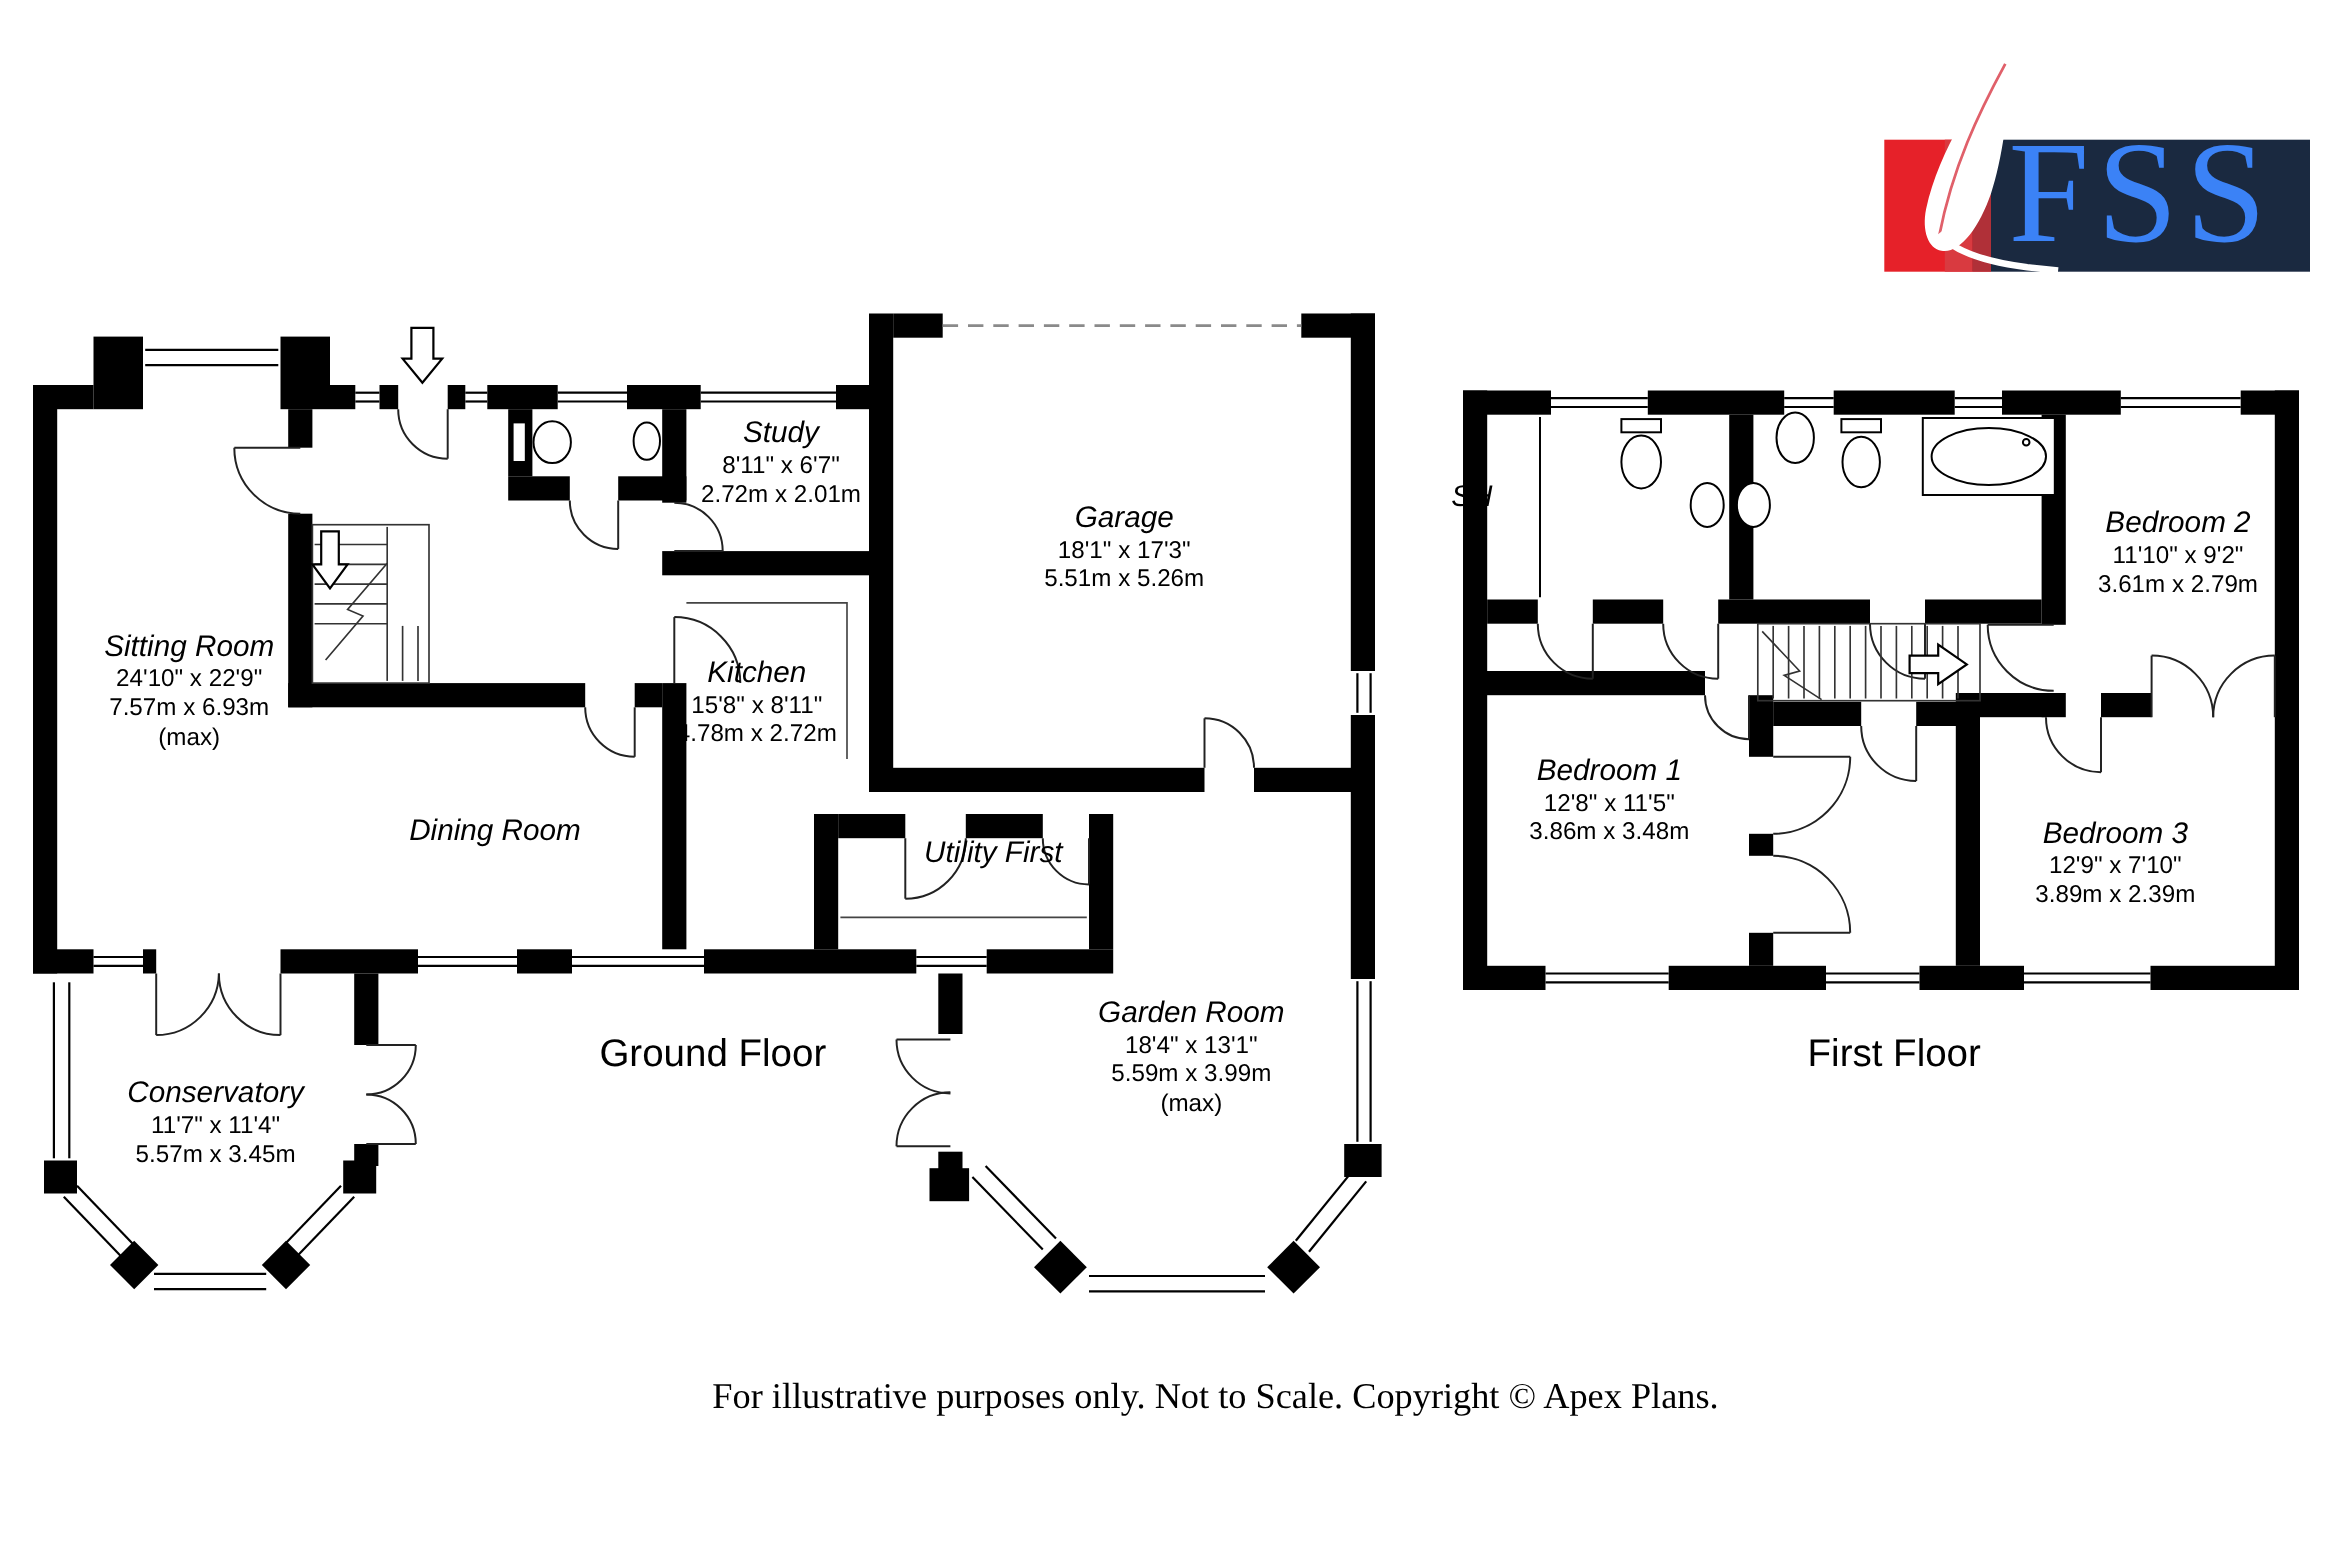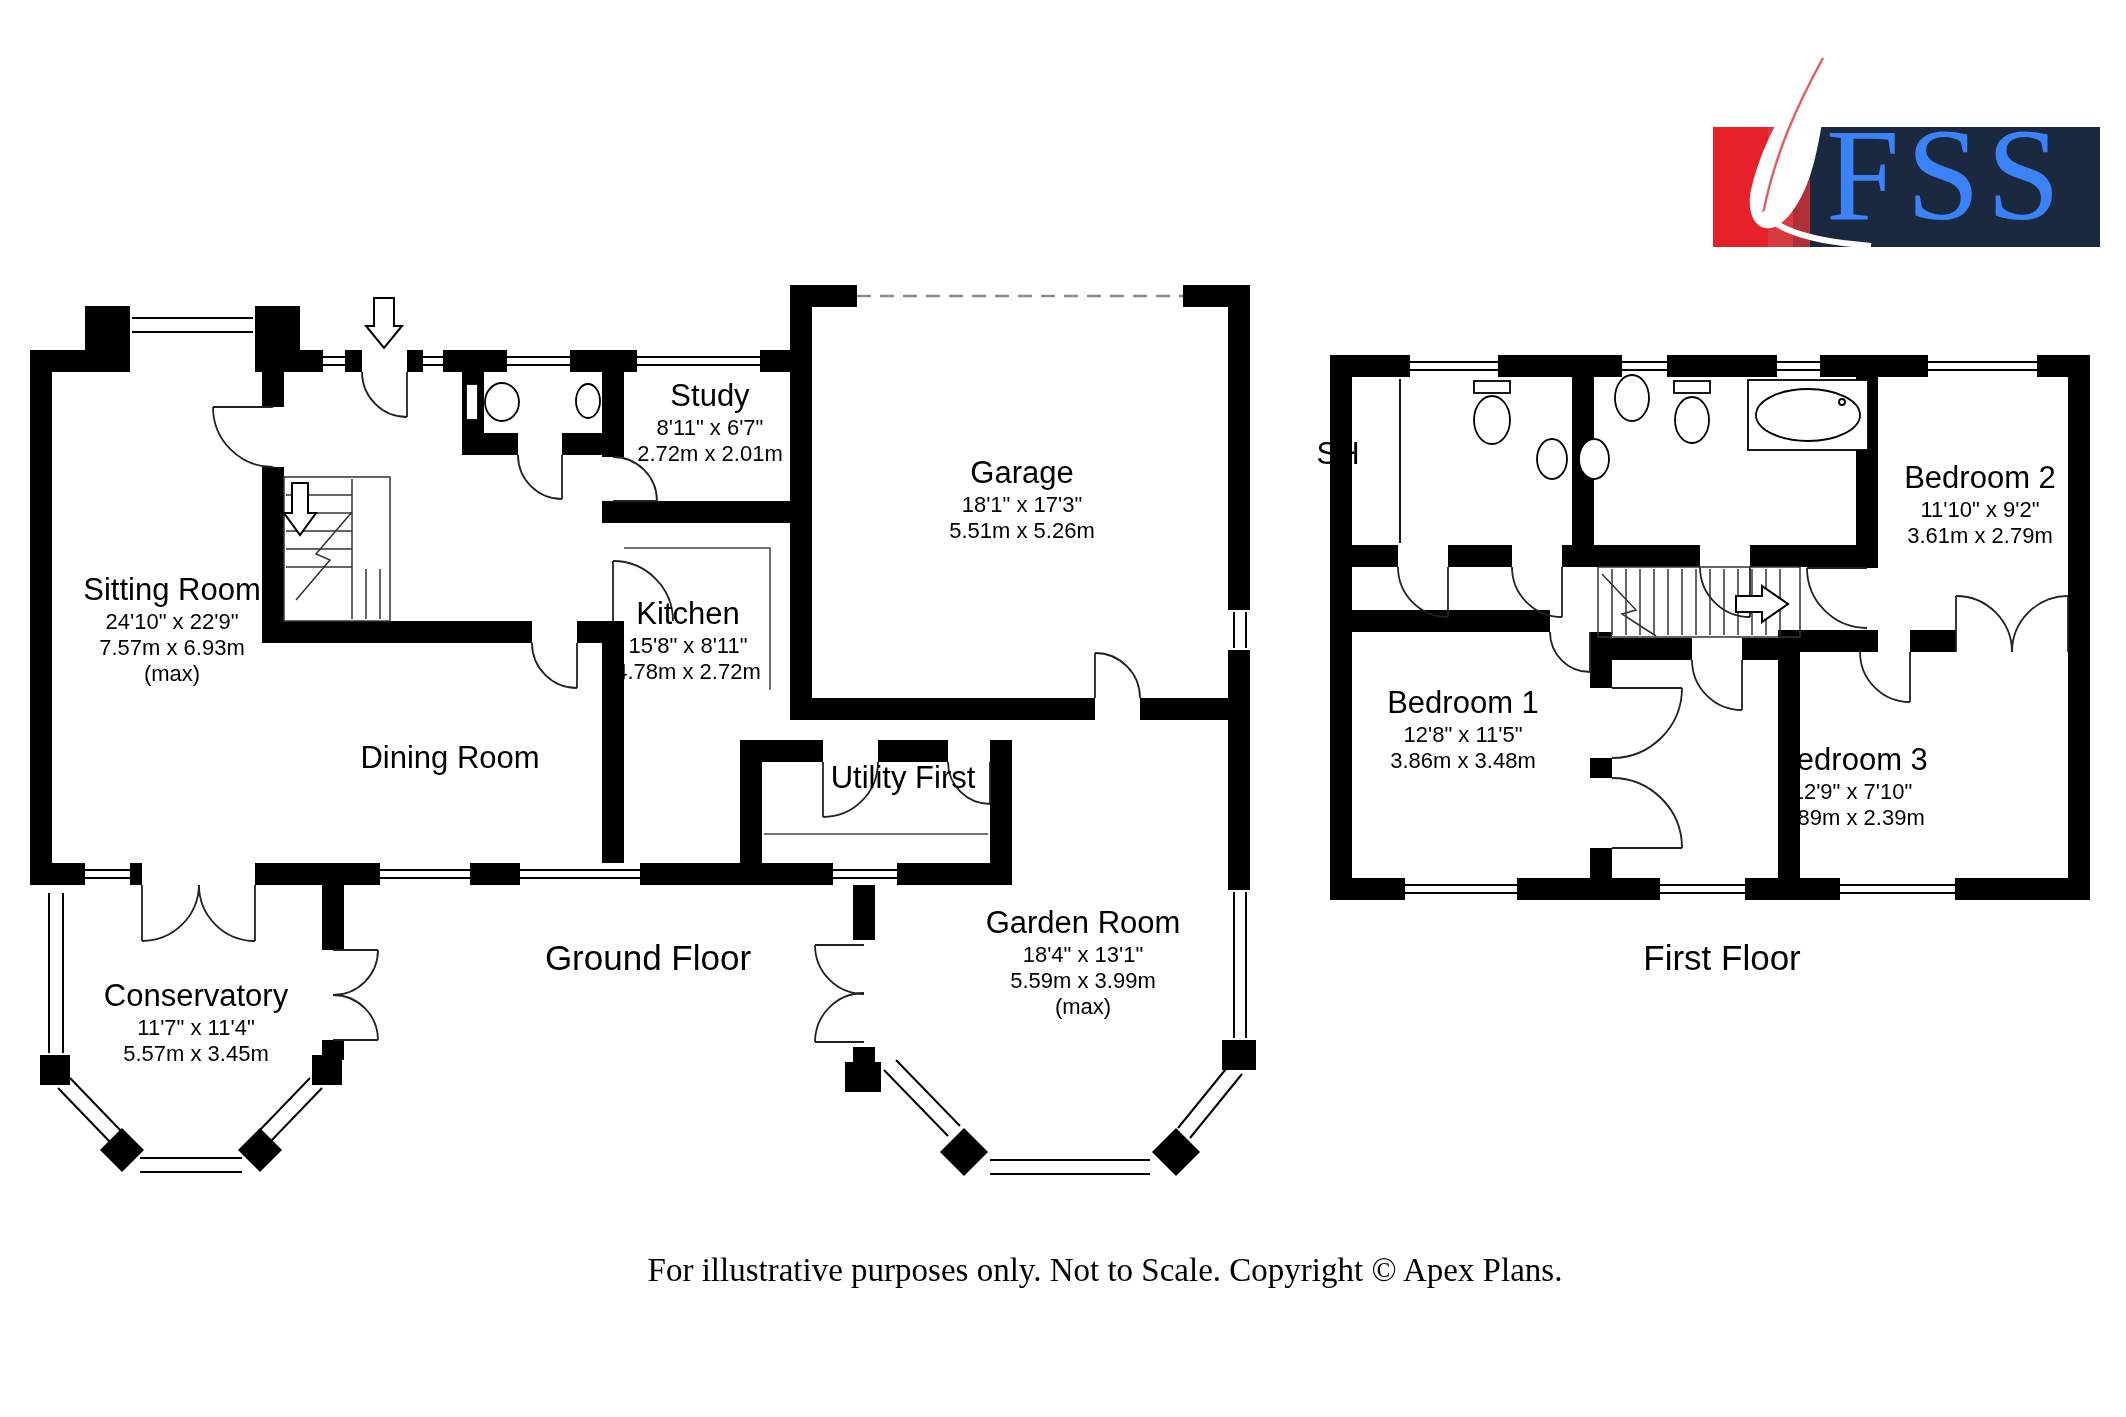--- a/index.html
+++ b/index.html
@@ -1,20 +1,20 @@
 <!DOCTYPE html>
 <html><head>
 <meta charset="utf-8">
 <style>
   html,body{margin:0;padding:0;background:#fff;}
   .page{position:relative;width:2126px;height:1417px;background:#fff;overflow:hidden;
         font-family:"Liberation Sans",sans-serif;color:#000;}
   .plan-svg{position:absolute;left:0;top:0;}
   .rlabel{position:absolute;transform:translateX(-50%);text-align:center;white-space:nowrap;}
-  .rname{font-size:31px;line-height:1.18;}
+  .rname{font-size:27px;line-height:1.18;font-style:italic;}
   .rdim{font-size:22px;line-height:1.2;}
   .rlabel--wrap{white-space:normal;width:150px;}
   .floor-caption{position:absolute;transform:translateX(-50%);font-size:35px;white-space:nowrap;}
   .footer{position:absolute;transform:translateX(-50%);font-family:"Liberation Serif",serif;
           font-size:33px;white-space:nowrap;margin-left:40px;}
   
   .logo{position:absolute;left:1713px;top:40px;width:387px;height:207px;}
   .logo-red{position:absolute;left:0;top:87px;width:97px;height:120px;background:#e62129;}
   .logo-red-strip1{position:absolute;left:55px;top:87px;width:25px;height:120px;background:#d93a40;}
   .logo-red-strip2{position:absolute;left:80px;top:87px;width:17px;height:120px;background:#b03038;}
@@ -370,21 +370,21 @@
     <div class="rdim" data-name="room-dims-imperial">12'8" x 11'5"</div>
     <div class="rdim" data-name="room-dims-metric">3.86m x 3.48m</div>
   </div>
 
   <div class="rlabel" style="left:1980px;top:460px" data-name="room-label-bedroom-2">
     <div class="rname" data-name="room-name">Bedroom 2</div>
     <div class="rdim" data-name="room-dims-imperial">11'10" x 9'2"</div>
     <div class="rdim" data-name="room-dims-metric">3.61m x 2.79m</div>
   </div>
 
-  <div class="rlabel" style="left:1852px;top:742px" data-name="room-label-bedroom-3">
+  <div class="rlabel" style="left:1923px;top:742px" data-name="room-label-bedroom-3">
     <div class="rname" data-name="room-name">Bedroom 3</div>
     <div class="rdim" data-name="room-dims-imperial">12'9" x 7'10"</div>
     <div class="rdim" data-name="room-dims-metric">3.89m x 2.39m</div>
   </div>
 
 
   <div class="floor-caption" style="left:648px;top:938px" data-name="ground-floor-caption">Ground Floor</div>
   <div class="floor-caption" style="left:1722px;top:938px" data-name="first-floor-caption">First Floor</div>
   <div class="footer" style="left:1065px;top:1252px" data-name="disclaimer-text">For illustrative purposes only. Not to Scale. Copyright © Apex Plans.</div>
 

